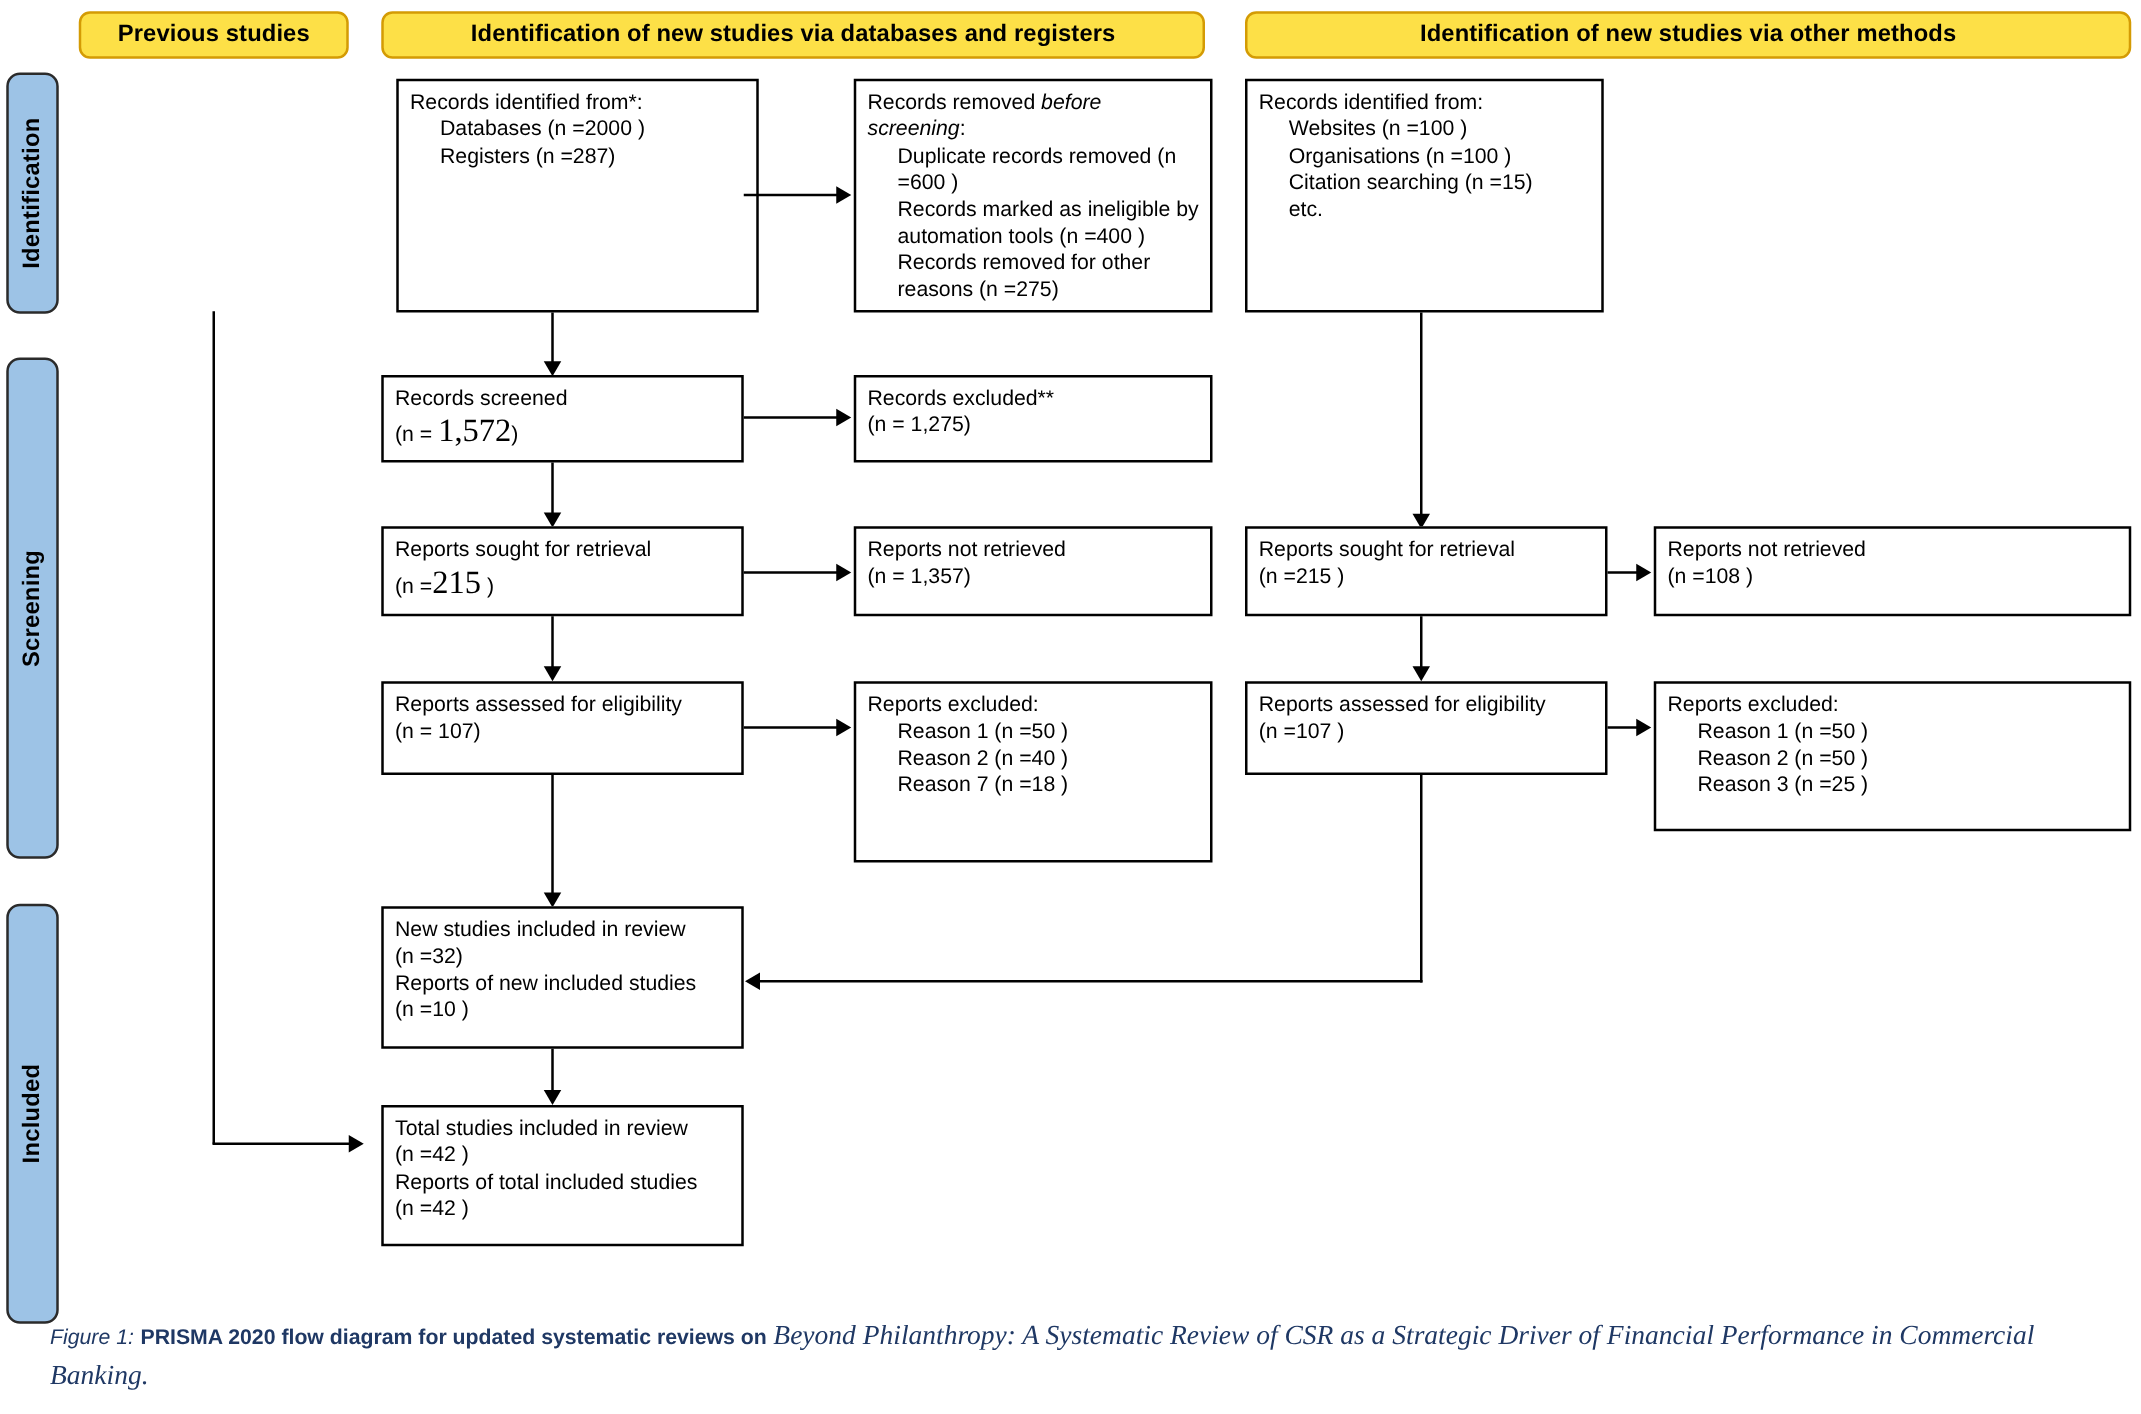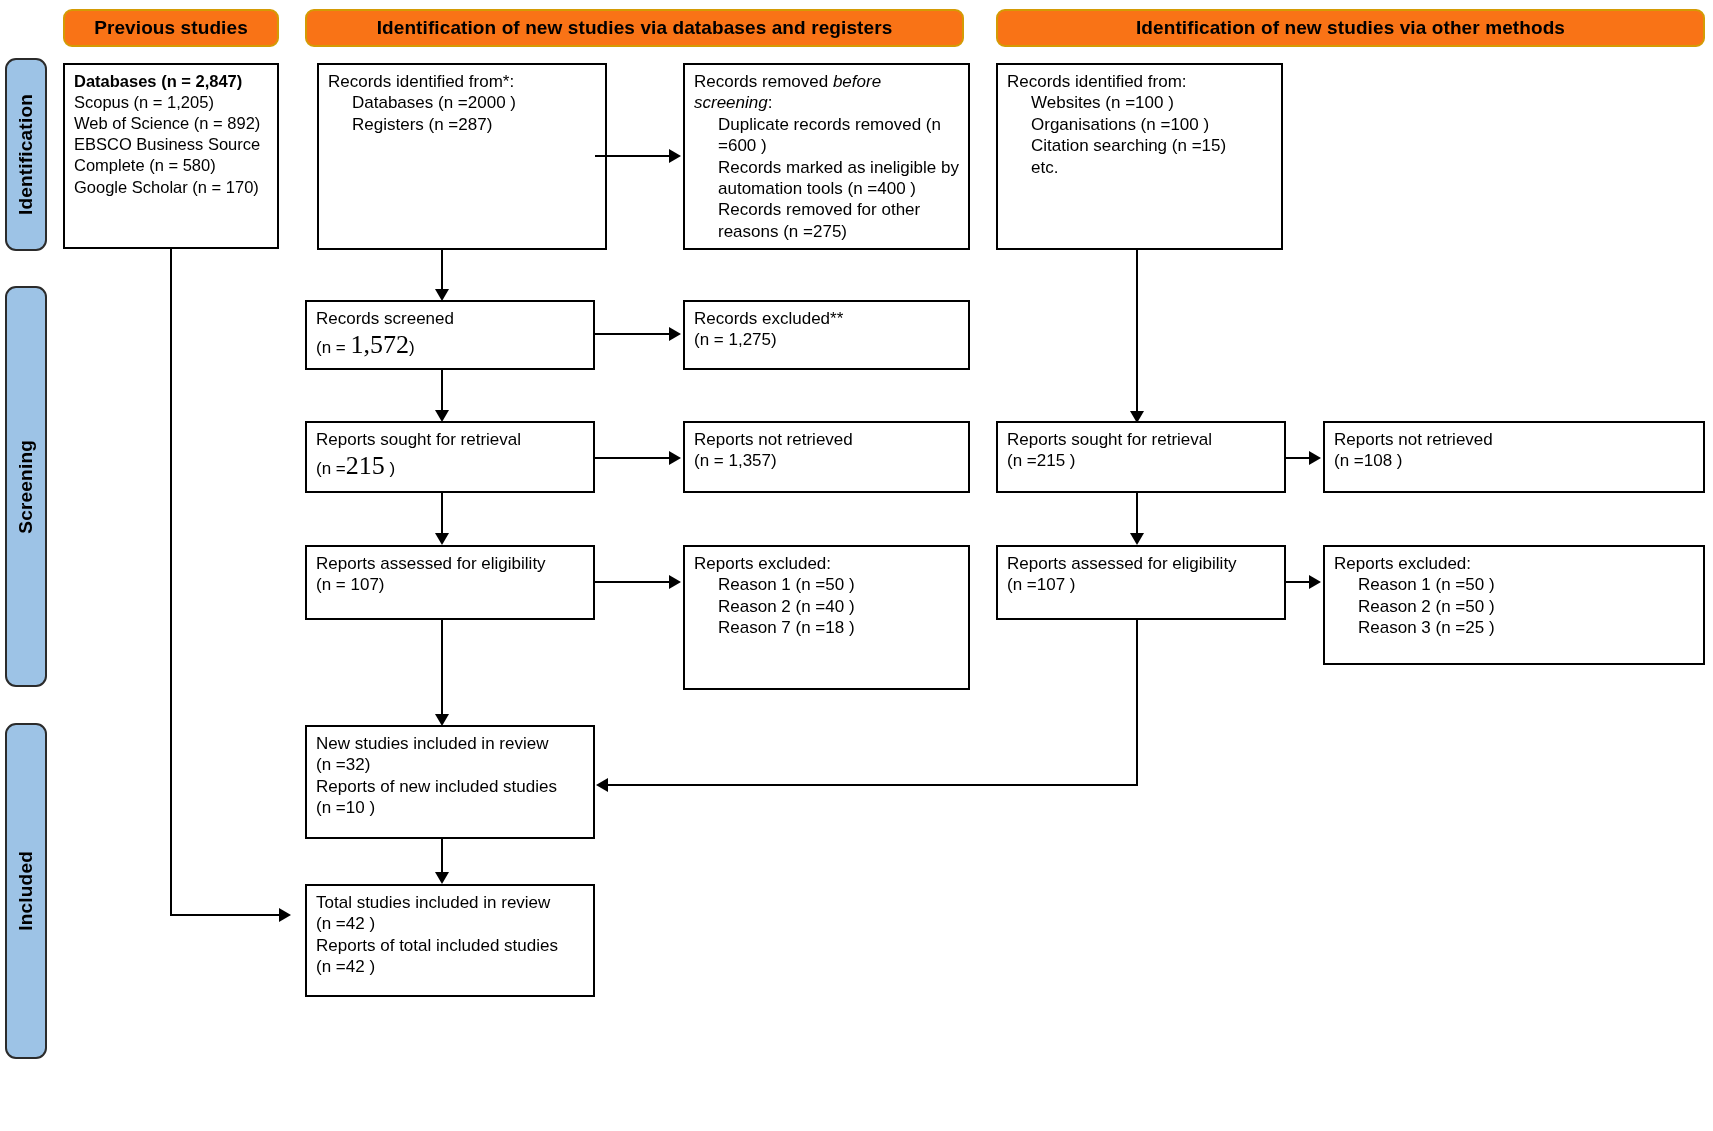--- a/index.html
+++ b/index.html
@@ -15,21 +15,21 @@
     position: relative;
     width: 1713px;
     height: 1131px;
     background: #ffffff;
     overflow: hidden;
   }
 
   
   .col-header {
     position: absolute;
-    background: #f97316;
+    background: #fde047;
     border: 2px solid #D49B04;
     border-radius: 9px;
     box-sizing: border-box;
     display: flex;
     align-items: center;
     justify-content: center;
     font-weight: bold;
     font-size: 19px;
     color: #000;
     letter-spacing: 0.1px;
@@ -154,27 +154,20 @@
   </div>
 
   <div class="phase-bar" style="left:5px; top:286px; width:42px; height:401px;">
     <span>Screening</span>
   </div>
 
   <div class="phase-bar" style="left:5px; top:723px; width:42px; height:336px;">
     <span>Included</span>
   </div>
 
-  <div class="box" style="left:63px; top:63px; width:216px; height:186px; font-size:16.5px; line-height:1.28;">
-    <div class="line b">Databases (n = 2,847)</div>
-    <div class="line">Scopus (n = 1,205)</div>
-    <div class="line">Web of Science (n = 892)</div>
-    <div class="line">EBSCO Business Source Complete (n = 580)</div>
-    <div class="line">Google Scholar (n = 170)</div>
-  </div>
 
   <div class="box vcenter" style="left:305px; top:63px; width:290px; height:187px;margin-left:12px;">
     <div class="line">Records identified from*:</div>
     <div class="line indent">Databases (n =2000 )</div>
     <div class="line indent">Registers (n =287)</div>
   </div>
 
   <div class="box" style="left:683px; top:63px; width:287px; height:187px;">
     <div class="line"><span>Records removed </span><span class="it">before screening</span><span>:</span></div>
     <div class="line indent">Duplicate records removed (n =600 )</div>
@@ -298,14 +291,19 @@
     <div class="line">Total studies included in review</div>
     <div class="line">(n =42 )</div>
     <div class="line">Reports of total included studies</div>
     <div class="line">(n =42 )</div>
   </div>
 
   <div class="vline" style="left:170px; top:249px; height:666px;"></div>
   <div class="hline" style="left:170px; top:914px; width:111px;"></div>
   <div class="arrow-r" style="left:279px; top:908px;"></div>
 
+  <div class="caption">
+    <span class="fig">Figure 1:</span>
+    <span class="bold-part">PRISMA 2020 flow diagram for updated systematic reviews on</span>
+    <span class="title-part">Beyond Philanthropy: A Systematic Review of CSR as a Strategic Driver of Financial Performance in Commercial Banking.</span>
+  </div>
 
 </div>
 
 </body></html>

